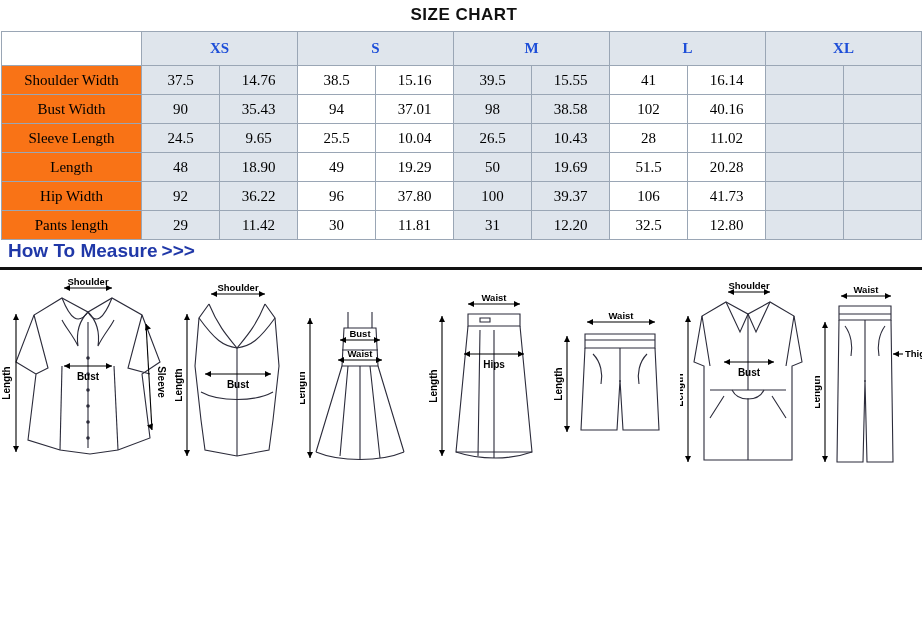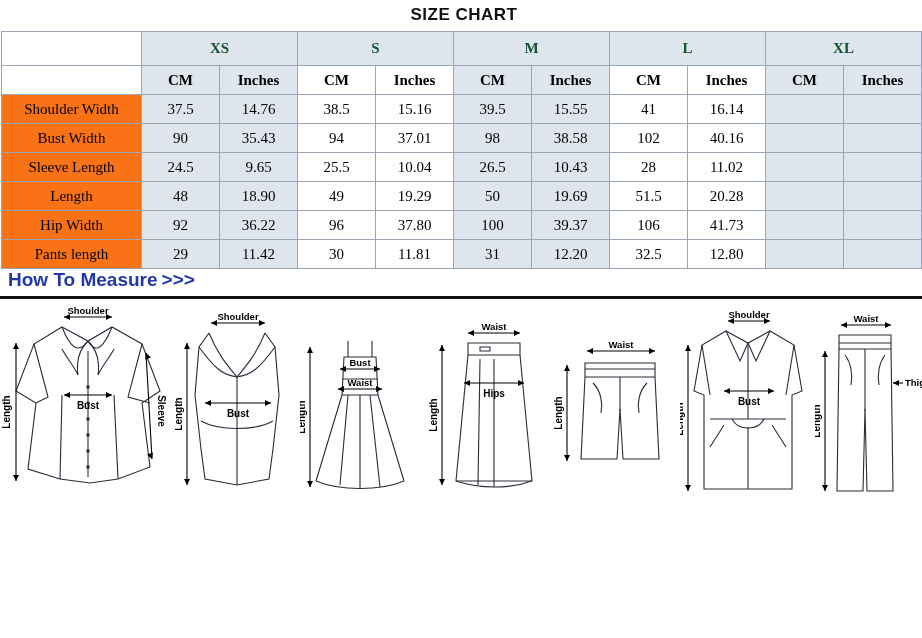--- a/index.html
+++ b/index.html
@@ -44,21 +44,21 @@
     height: 28px;
     padding: 0;
   }
   .col-label { width: 140px; }
   .col-num { width: 78px; }
 
   tr.size-head th {
     height: 33px;
   }
   .size-name {
-    color: #14532d;
+    color: #1d4ed8;
     font-family: "Liberation Sans", sans-serif;
     font-weight: bold;
     font-size: 19px;
     background: #dfe5ec;
   }
   .blank-cell { background: #ffffff; }
   .unit-cell {
     font-family: "Liberation Sans", sans-serif;
     font-size: 13px;
     font-weight: bold;
@@ -138,33 +138,20 @@
     </colgroup>
     <tbody>
       <tr class="size-head">
         <th class="blank-cell"></th>
         <th class="size-name" colspan="2">XS</th>
         <th class="size-name" colspan="2">S</th>
         <th class="size-name" colspan="2">M</th>
         <th class="size-name" colspan="2">L</th>
         <th class="size-name" colspan="2">XL</th>
       </tr>
-      <tr>
-        <td class="blank-cell"></td>
-        <td class="unit-cell u-shaded">CM</td>
-        <td class="unit-cell u-shaded">Inches</td>
-        <td class="unit-cell u-plain">CM</td>
-        <td class="unit-cell u-plain">Inches</td>
-        <td class="unit-cell u-shaded">CM</td>
-        <td class="unit-cell u-shaded">Inches</td>
-        <td class="unit-cell u-plain">CM</td>
-        <td class="unit-cell u-plain">Inches</td>
-        <td class="unit-cell u-shaded">CM</td>
-        <td class="unit-cell u-shaded">Inches</td>
-      </tr>
 
       <tr>
         <td class="row-label">Shoulder Width</td>
         <td class="v-shaded">37.5</td>
         <td class="v-shaded">14.76</td>
         <td class="v-plain">38.5</td>
         <td class="v-plain">15.16</td>
         <td class="v-shaded">39.5</td>
         <td class="v-shaded">15.55</td>
         <td class="v-plain">41</td>

